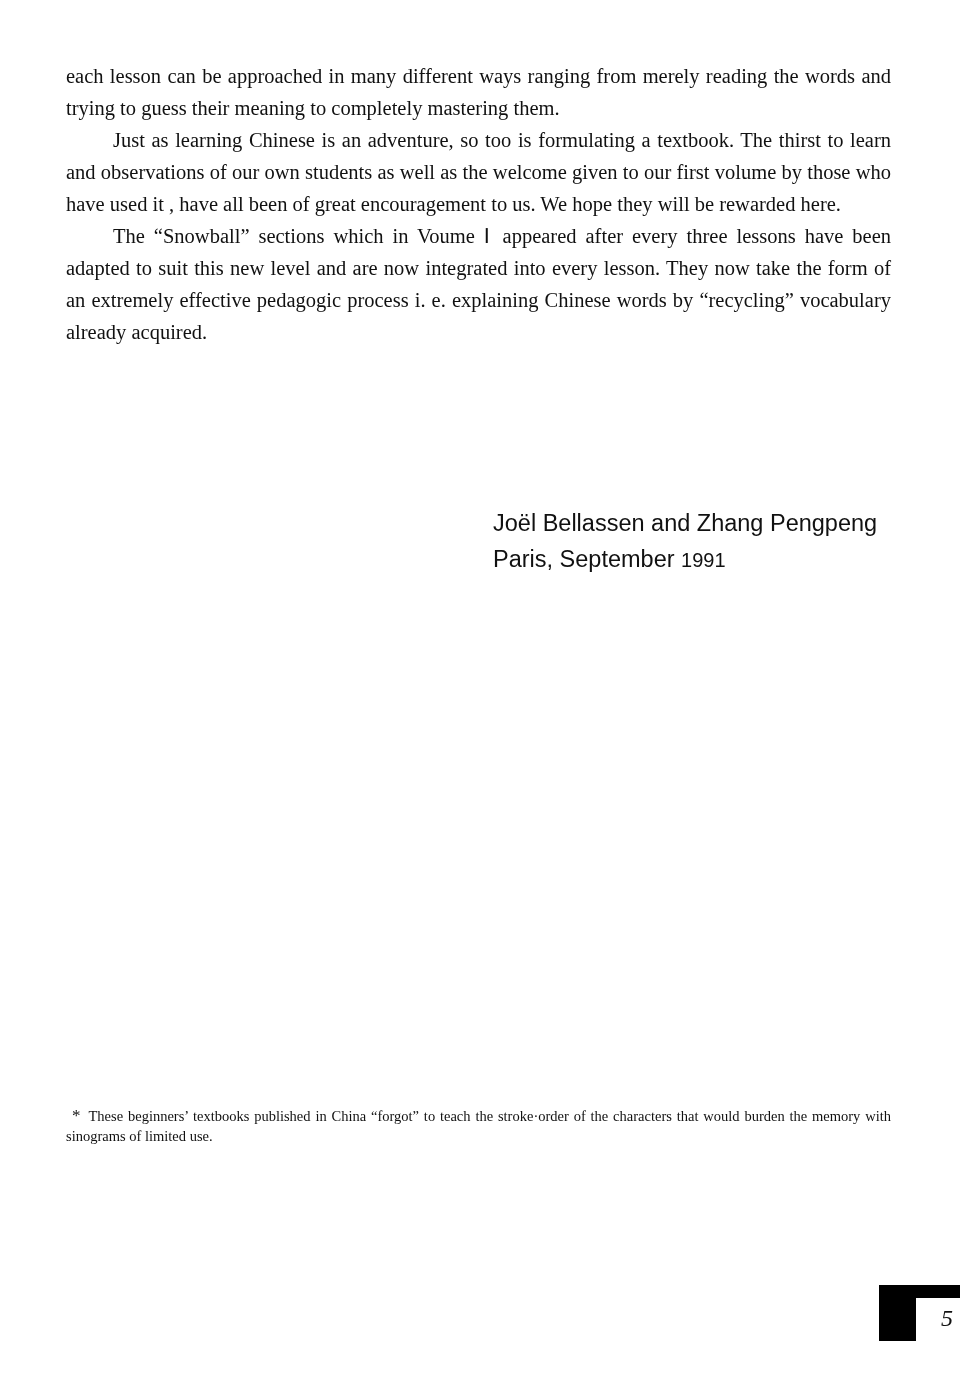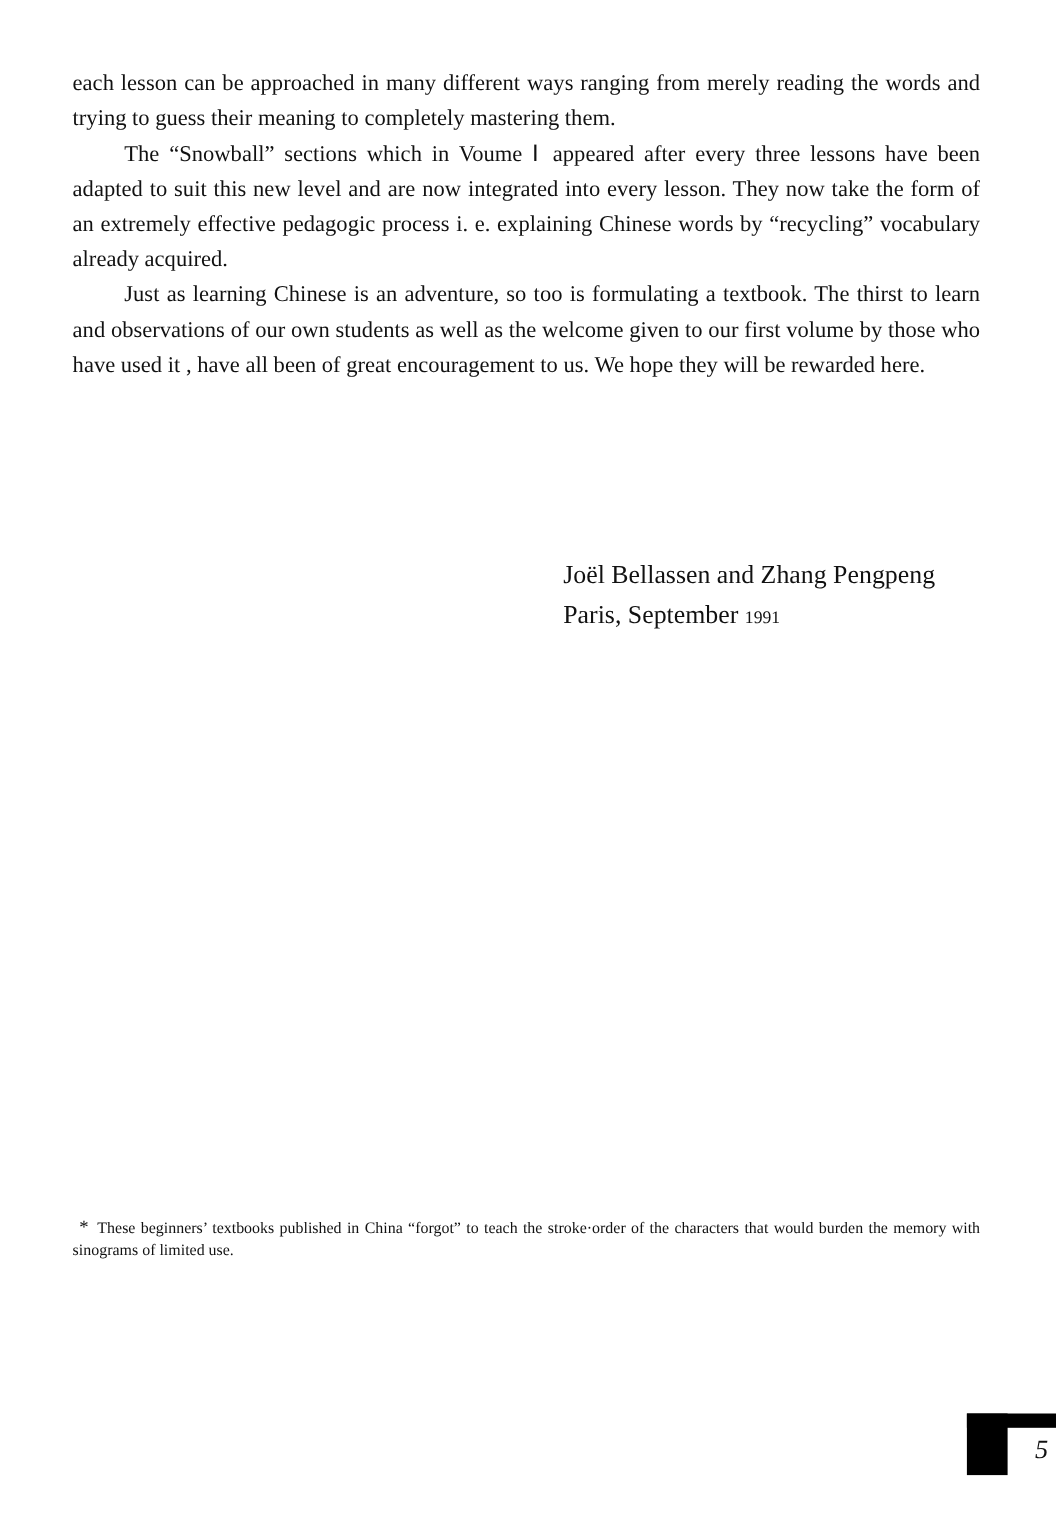--- a/index.html
+++ b/index.html
@@ -6,48 +6,48 @@
     body { width: 960px; height: 1386px; position: relative; overflow: hidden; color: #111; }
     .page { position: absolute; left: 0; top: 0; width: 960px; height: 1386px; }
     .body-text {
       position: absolute; left: 66px; top: 60px; width: 825px;
       font-family: "Liberation Serif", serif; font-size: 20.5px; line-height: 32px;
       text-align: justify; text-align-last: left;
     }
     .body-text p { margin: 0; }
     .body-text p.indent { text-indent: 47px; }
     .signature {
-      position: absolute; left: 512px; top: 505px;
-      font-family: Liberation Serif, serif; font-size: 23.5px; line-height: 36px;
+      position: absolute; left: 493px; top: 505px;
+      font-family: Liberation Sans, sans-serif; font-size: 23.5px; line-height: 36px;
       white-space: nowrap;
     }
     .signature .line { display: block; }
-    .signature .year { font-size: 16px; }
+    .signature .year { font-size: 20px; }
     .footnote {
       position: absolute; left: 66px; top: 1106px; width: 825px;
       font-family: "Liberation Serif", serif; font-size: 14.5px; line-height: 20px;
       text-align: justify; text-align-last: left;
     }
     .footnote .mark { font-size: 17px; margin-right: 8px; margin-left: 6px; }
     .page-tab-vert { position: absolute; left: 879px; top: 1285px; width: 37px; height: 56px; background: #000; }
     .page-tab-top { position: absolute; left: 879px; top: 1285px; width: 81px; height: 13px; background: #000; }
     .page-number {
       position: absolute; left: 936px; top: 1300px; width: 22px; text-align: center;
       font-family: "Liberation Serif", serif; font-style: italic; font-size: 24px; line-height: 36px;
     }
   </style>
 </head>
 <body>
 
 <div class="page">
 
   <div class="body-text">
     <p>each lesson can be approached in many different ways ranging from merely reading the words and trying to guess their meaning to completely mastering  them.</p>
+    <p class="indent">Just as learning Chinese is an adventure,  so too is formulating a textbook.  The thirst to learn and observations of our own students as well as the welcome given to our first volume by those who have used it , have all been of great encouragement to us.  We hope they will be rewarded here.</p>
     <p class="indent">The “Snowball” sections which in Voume Ⅰ appeared after every three lessons have been adapted to suit this new level and are now integrated into every lesson. They now take the form of an extremely effective pedagogic process i. e.  explaining Chinese words by “recycling” vocabulary already acquired.</p>
-    <p class="indent">Just as learning Chinese is an adventure,  so too is formulating a textbook.  The thirst to learn and observations of our own students as well as the welcome given to our first volume by those who have used it , have all been of great encouragement to us.  We hope they will be rewarded here.</p>
   </div>
 
   <div class="signature">
     <span class="line">Joël  Bellassen  and  Zhang  Pengpeng</span>
     <span class="line"><span>Paris, September </span><span class="year">1991</span></span>
   </div>
 
   <div class="footnote">
     <span class="mark">*</span><span>These beginners’ textbooks published in China “forgot” to teach the stroke·order of the characters that would burden the memory with sinograms of limited use.</span>
   </div>

